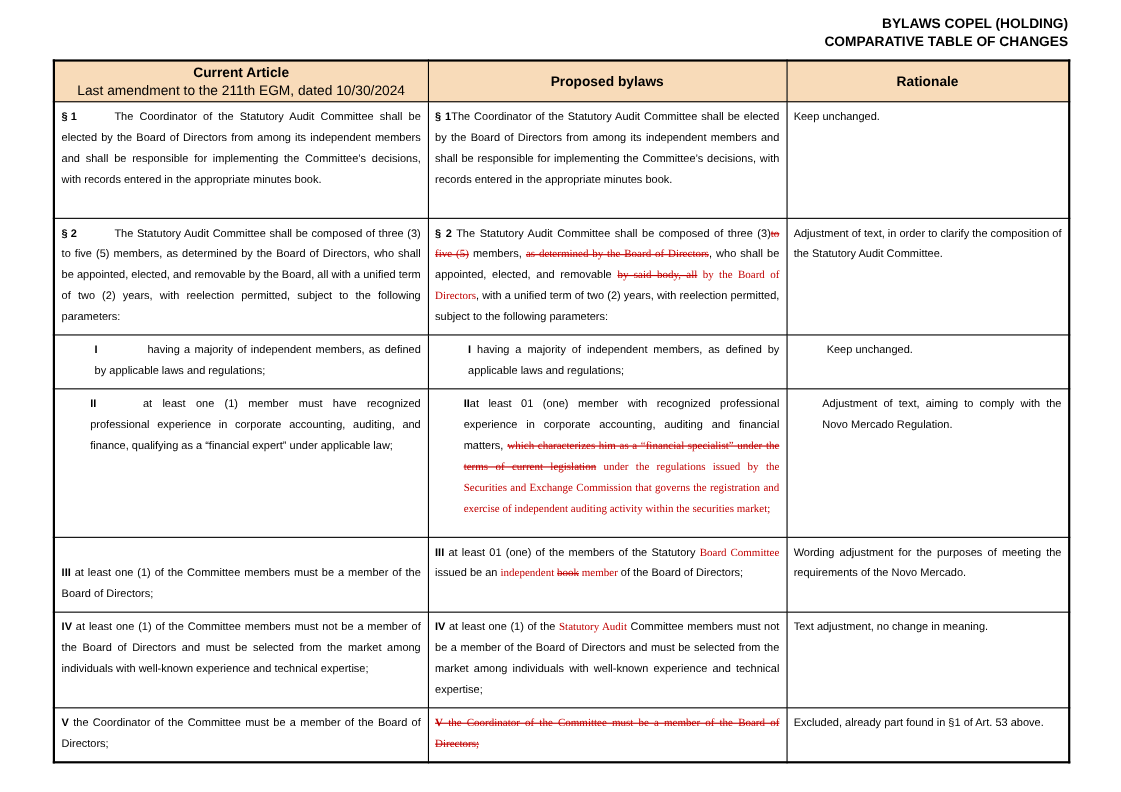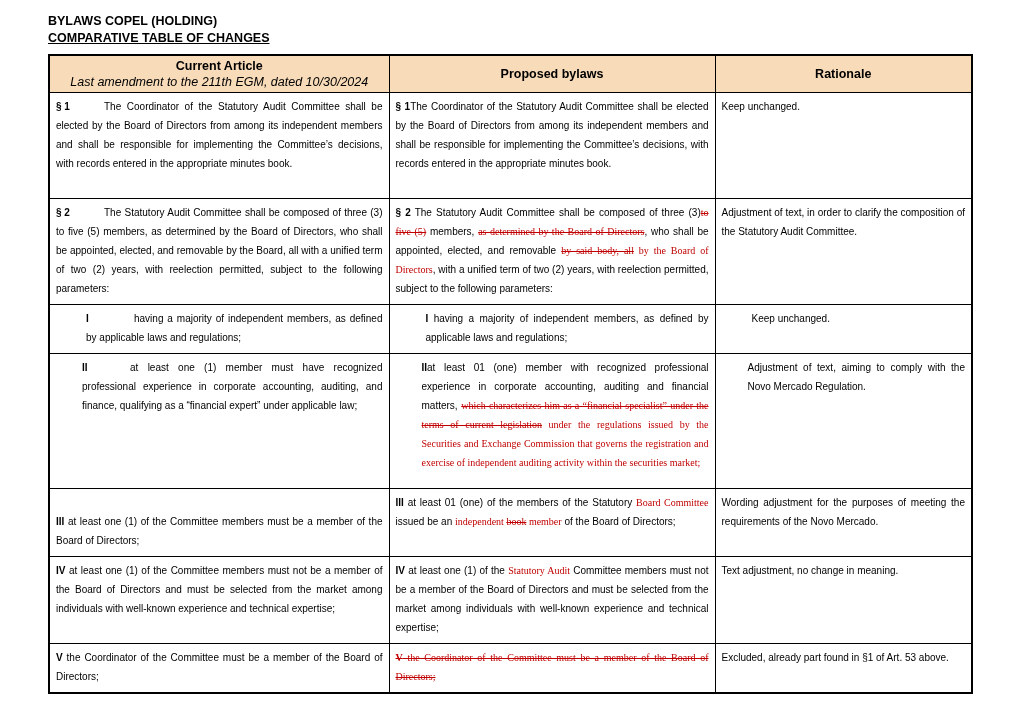--- a/index.html
+++ b/index.html
@@ -6,33 +6,33 @@
     --red:#C00000;
     --hdr:#F8DBB9;
     --border:#000;
   }
   html,body{margin:0;padding:0;background:#ffffff;}
   body{
     width:1019px;height:720px;overflow:hidden;
     font-family:"Liberation Sans", sans-serif;color:#000;
   }
   .page{padding:13px 48px 0 48px;}
-  .doc-title{text-align:left;font-weight:bold;font-size:12.5px;line-height:17px;margin-bottom:7px;}
-  .doc-title .u{text-decoration:underline;}
+  .doc-title{text-align:right;font-weight:bold;font-size:12.5px;line-height:17px;margin-bottom:7px;}
+  .doc-title .u{}
   table{
     border-collapse:collapse;table-layout:fixed;width:923px;
     border:2px solid var(--border);
   }
   col.c1{width:340px;} col.c2{width:326px;} col.c3{width:257px;}
   th{
     background:var(--hdr);border:1px solid var(--border);
     font-size:12.5px;line-height:16px;text-align:center;vertical-align:middle;
     padding:2px 6px;font-weight:bold;
   }
-  th .h-sub{font-weight:normal;font-style:italic;}
+  th .h-sub{font-weight:normal;}
   td{
     border:1px solid var(--border);
     font-size:10px;line-height:19px;
     padding:4px 6px 6px 6px;vertical-align:top;
     text-align:justify;
   }
   tbody tr:nth-child(1) td{height:95px;}
   tbody tr:nth-child(2) td{height:95px;}
   tbody tr:nth-child(3) td{height:38px;padding-left:36px;}
   tbody tr:nth-child(4) td{height:124px;padding-left:32px;}

